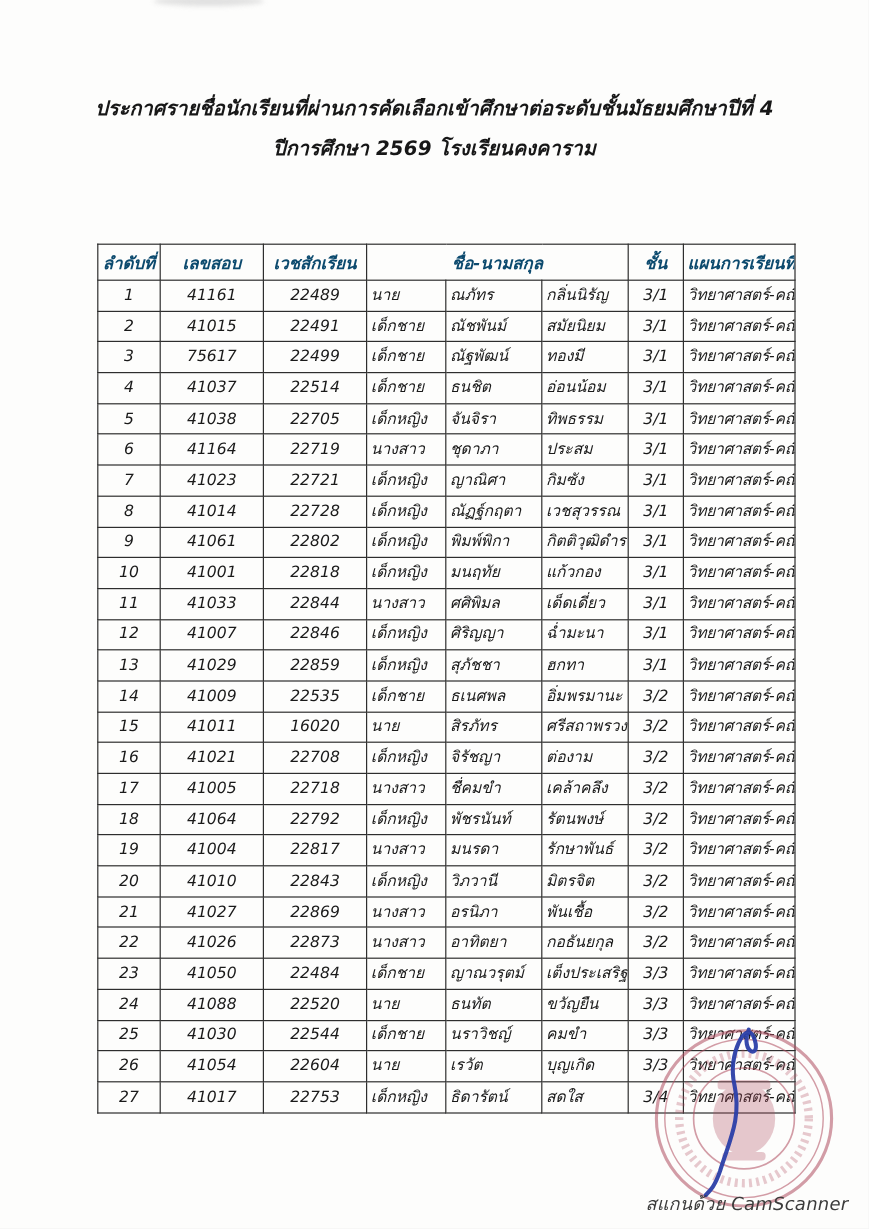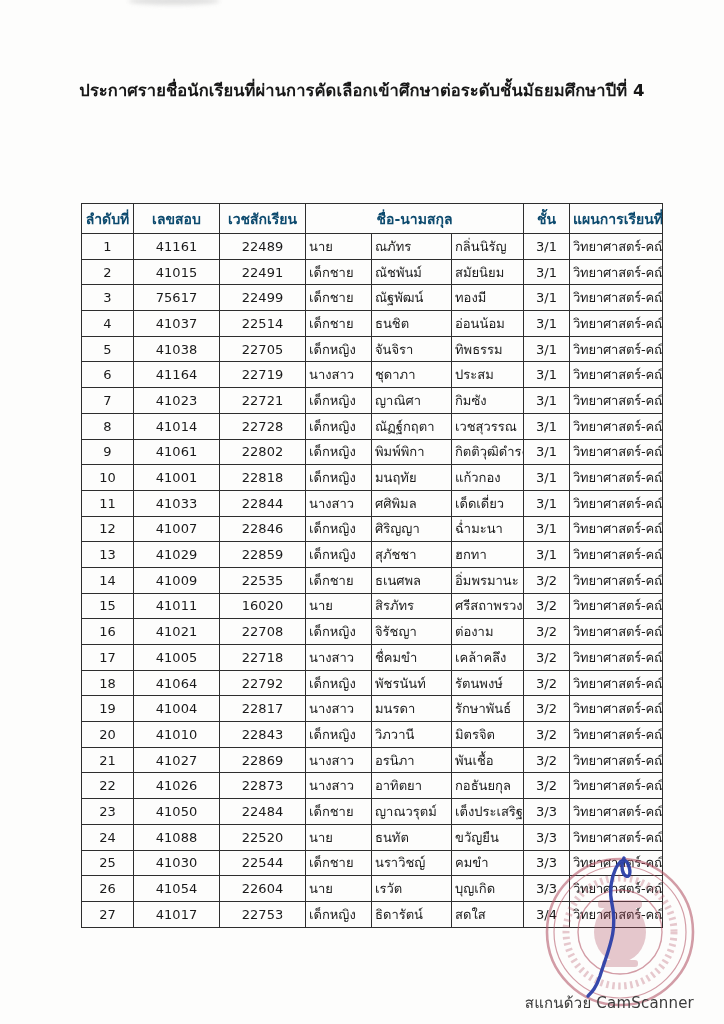--- a/index.html
+++ b/index.html
@@ -8,20 +8,21 @@
     background:#e9e9e9;
     font-family:"DejaVu Sans","Liberation Sans",sans-serif;
     -webkit-font-smoothing:antialiased;
   }
   .page{
     position:relative;
     width:724px;height:1024px;
     background:#fdfdfc;
     overflow:hidden;
     color:#1c1c1c;
+    font-style:italic;
   }
   .scan-smudge{
     position:absolute;left:128px;top:-3px;width:92px;height:8px;
     background:#d9d9d9;border-radius:50%;filter:blur(2px);opacity:.8;
   }
   .title-block{
     position:absolute;top:76px;left:0;width:724px;
     display:flex;flex-direction:column;align-items:center;gap:3px;
     text-align:center;
   }
@@ -48,33 +49,34 @@
     vertical-align:middle;line-height:1;
   }
   td.c0, td.c1, td.c2, td.c6{text-align:center;}
   td.c3, td.c4, td.c5{text-align:left;padding-left:5px;}
   td.c7{text-align:center;font-size:12.5px;letter-spacing:-.2px;}
   .stamp-wrap{
     position:absolute;left:538px;top:852px;width:165px;height:158px;
     pointer-events:none;
   }
   .watermark{
-    position:absolute;right:30px;top:991px;
+    position:absolute;right:17px;top:991px;
     font-size:15px;font-weight:500;color:#3b3b3b;letter-spacing:.2px;
   }
 </style>
 </head>
 <body>
 
 <div class="page">
 
   <div class="scan-smudge"></div>
 
   <div class="title-block">
     <div class="title-line">ประกาศรายชื่อนักเรียนที่ผ่านการคัดเลือกเข้าศึกษาต่อระดับชั้นมัธยมศึกษาปีที่ 4</div>
+    <div class="title-line">ปีการศึกษา 2569 โรงเรียนคงคาราม</div>
   </div>
 
   <table class="results">
     <colgroup>
       <col style="width:52px">
         <col style="width:86px">
         <col style="width:86px">
       <col style="width:66px">
         <col style="width:80px">
         <col style="width:72px">

